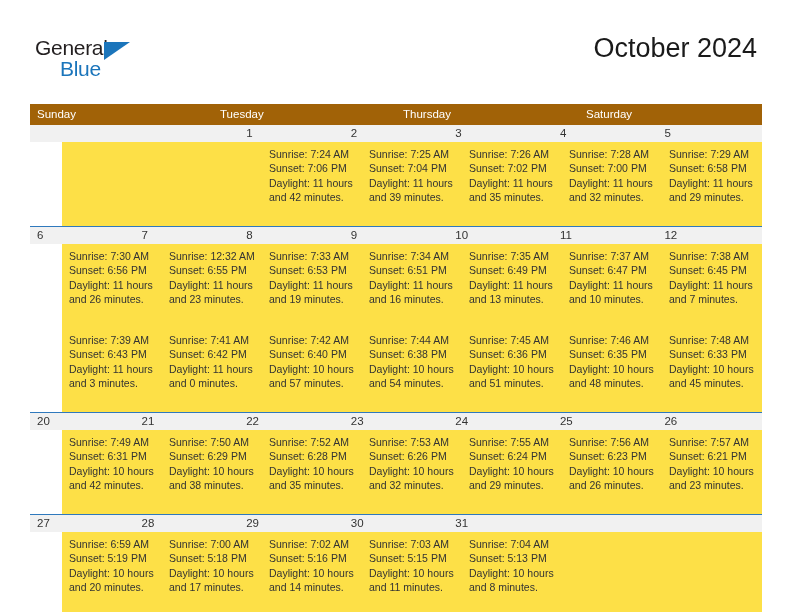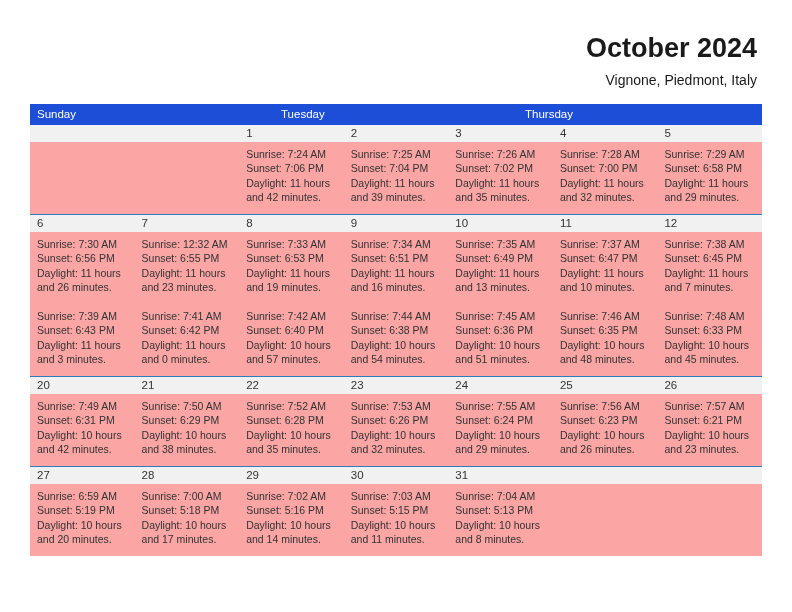--- a/index.html
+++ b/index.html
@@ -67,21 +67,21 @@
   }
 
   .title-block {
     position: absolute;
     right: 35px;
     top: 32px;
     text-align: right;
   }
   .cal-title {
     font-size: 27px;
-    font-weight: bold;
+    font-weight: normal;
     color: #1a1a1a;
     line-height: 32px;
     white-space: nowrap;
   }
   .cal-subtitle {
     margin-top: 8px;
     font-size: 14px;
     color: #1a1a1a;
     line-height: 17px;
     white-space: nowrap;
@@ -89,21 +89,21 @@
 
   
   .calendar {
     position: absolute;
     left: 30px;
     top: 104px;
     width: 732px;
   }
   .dow-row {
     display: flex;
-    background: #1d4ed8;
+    background: #a16207;
     height: 21px;
   }
   .dow-cell {
     flex: 1 1 0;
     box-sizing: border-box;
     padding-left: 7px;
     color: #ffffff;
     font-size: 11.5px;
     line-height: 21px;
     white-space: nowrap;
@@ -125,22 +125,23 @@
   .date-cell {
     flex: 1 1 0;
     box-sizing: border-box;
     padding-left: 7px;
     font-size: 11.5px;
     line-height: 17px;
     color: #333333;
   }
   .week-body {
     display: flex;
-    background: #fca5a5;
-    height: 72px;
+    background: #fde047;
+    height: 84px;
+    margin-left: 32px;
   }
   .detail-cell {
     flex: 1 1 0;
     box-sizing: border-box;
     padding: 5px 6px 0 7px;
     font-size: 10.5px;
     line-height: 14.3px;
     color: #333333;
   }
   .detail-cell .line {
@@ -151,33 +152,38 @@
     visibility: hidden;
   }
 </style>
 </head>
 <body>
 
 <div class="page">
 
   <div class="header">
 
+    <div class="logo">
+      <span class="logo-general">General</span>
+      <span class="logo-triangle"></span>
+      <span class="logo-blue">Blue</span>
+    </div>
 
     <div class="title-block">
       <div class="cal-title">October 2024</div>
-      <div class="cal-subtitle">Vignone, Piedmont, Italy</div>
     </div>
 
   </div>
 
   <div class="calendar">
     <div class="dow-row" id="dow-row">
         <div class="dow-cell">Sunday</div>
         <div class="dow-cell">Tuesday</div>
         <div class="dow-cell">Thursday</div>
+        <div class="dow-cell">Saturday</div>
       </div>
     <div id="weeks-container">
         <div class="week">
           <div class="week-dates">
             <div class="date-cell"></div>
             <div class="date-cell"></div>
             <div class="date-cell">1</div>
             <div class="date-cell">2</div>
             <div class="date-cell">3</div>
             <div class="date-cell">4</div>

